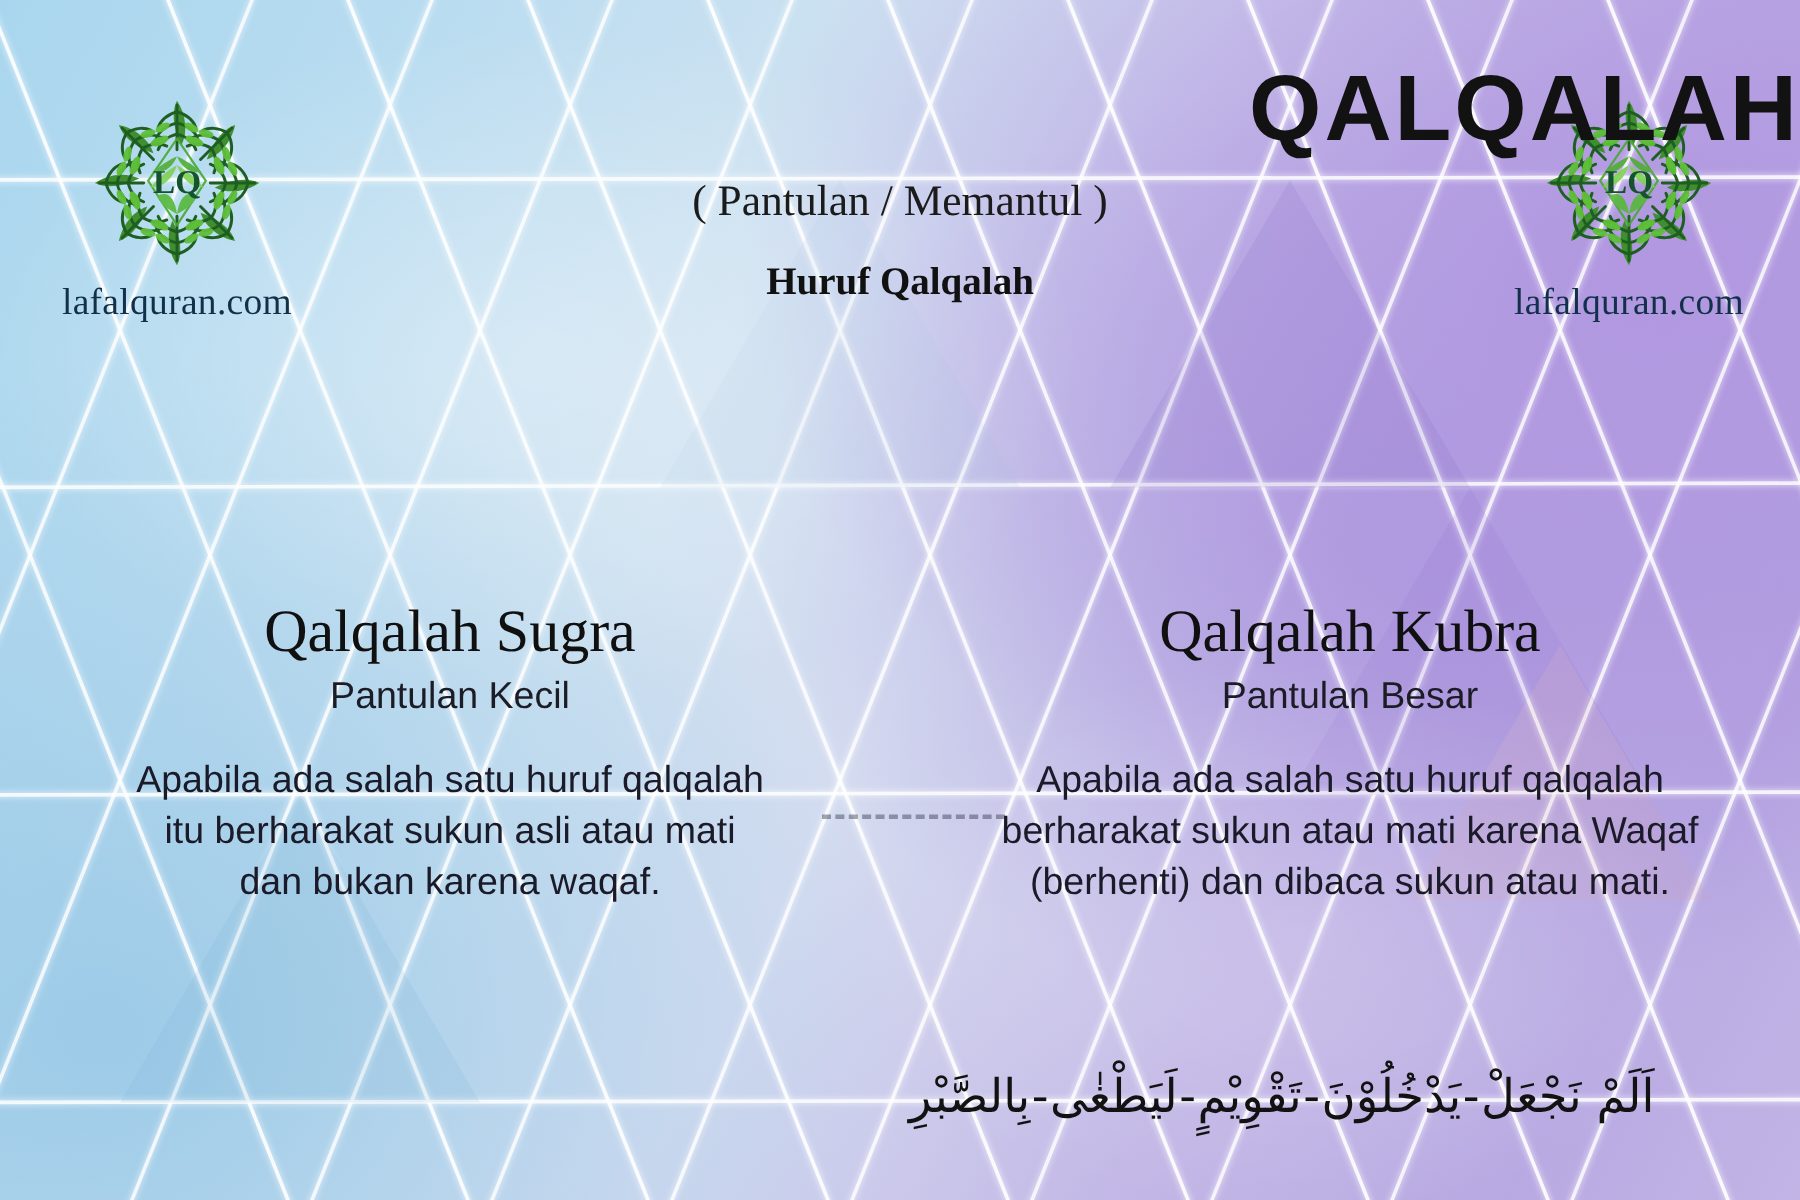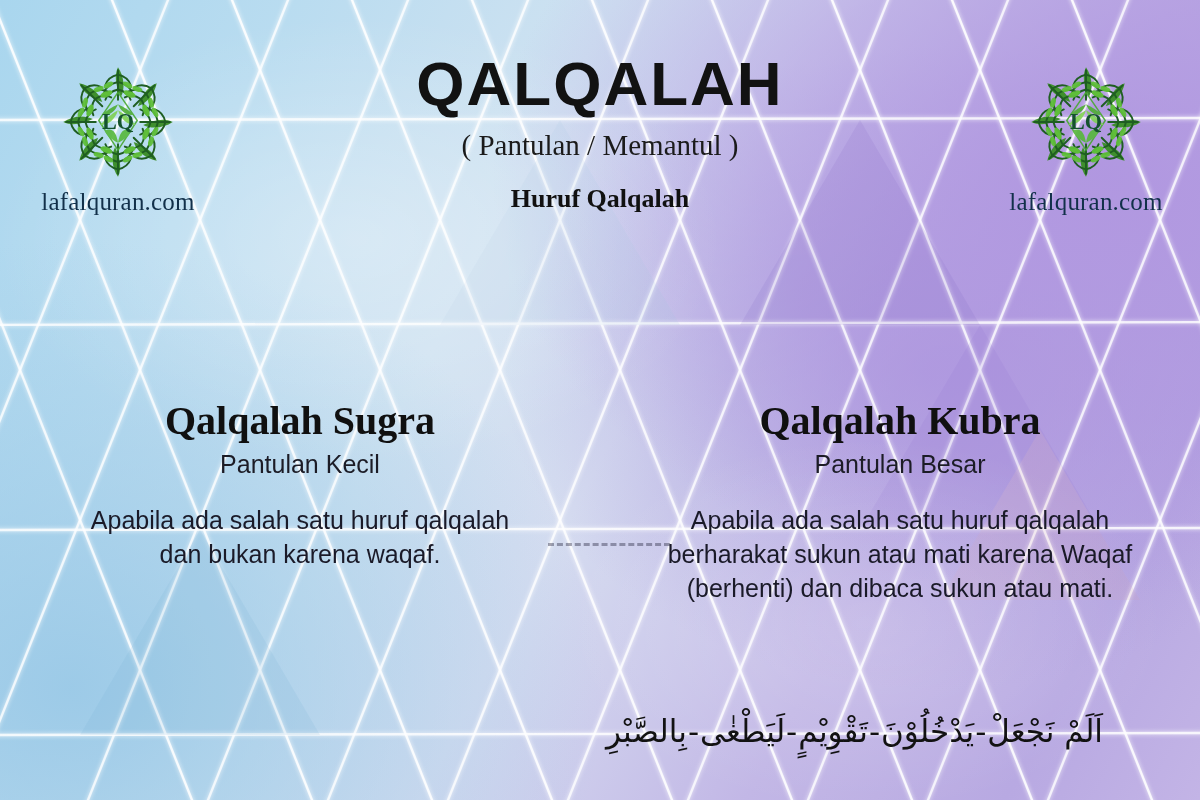--- a/index.html
+++ b/index.html
@@ -52,21 +52,22 @@
 
   
   .header { position:absolute; left:0; right:0; top:42px; text-align:center; }
   .title {
     font-family: "Liberation Sans", sans-serif;
     font-weight: 700;
     font-size: 62px;
     letter-spacing: 2px;
     color: #121212;
     line-height: 1;
-    margin: 11px;
+    margin: 0;
+    text-align: right;
   }
   .subtitle {
     font-family: Liberation Serif, serif;
     font-size: 29px;
     color: #1b1b1b;
     margin: 16px 0 0 0;
     line-height: 1;
   }
   .huruf-label {
     font-family: "Liberation Serif", serif;
@@ -87,21 +88,21 @@
 
   
   .columns {
     position: absolute;
     left: 0; right: 0; top: 400px;
     display: flex;
   }
   .col { width: 50%; text-align: center; padding: 0 16px; box-sizing: border-box; }
   .col-heading {
     font-family: "Liberation Serif", serif;
-    font-weight: 700;
+    font-weight: 400;
     font-size: 40px;
     color: #101010;
     margin: 0;
     line-height: 1.05;
   }
   .col-sub {
     font-family: Liberation Sans, sans-serif;
     font-size: 25px;
     color: #1c1c26;
     margin: 10px 0 0 0;
@@ -310,20 +311,21 @@
     <p class="huruf-label">Huruf Qalqalah</p>
   </div>
 
   <div class="columns">
 
     <div class="col">
       <h2 class="col-heading">Qalqalah Sugra</h2>
       <p class="col-sub">Pantulan Kecil</p>
       <p class="col-body">
         <span>Apabila ada salah satu huruf qalqalah</span>
+        <span>itu berharakat sukun asli atau mati</span>
         <span>dan bukan karena waqaf.</span>
       </p>
     </div>
 
     <div class="col">
       <h2 class="col-heading">Qalqalah Kubra</h2>
       <p class="col-sub">Pantulan Besar</p>
       <p class="col-body">
         <span>Apabila ada salah satu huruf qalqalah</span>
         <span>berharakat sukun atau mati karena Waqaf</span>

